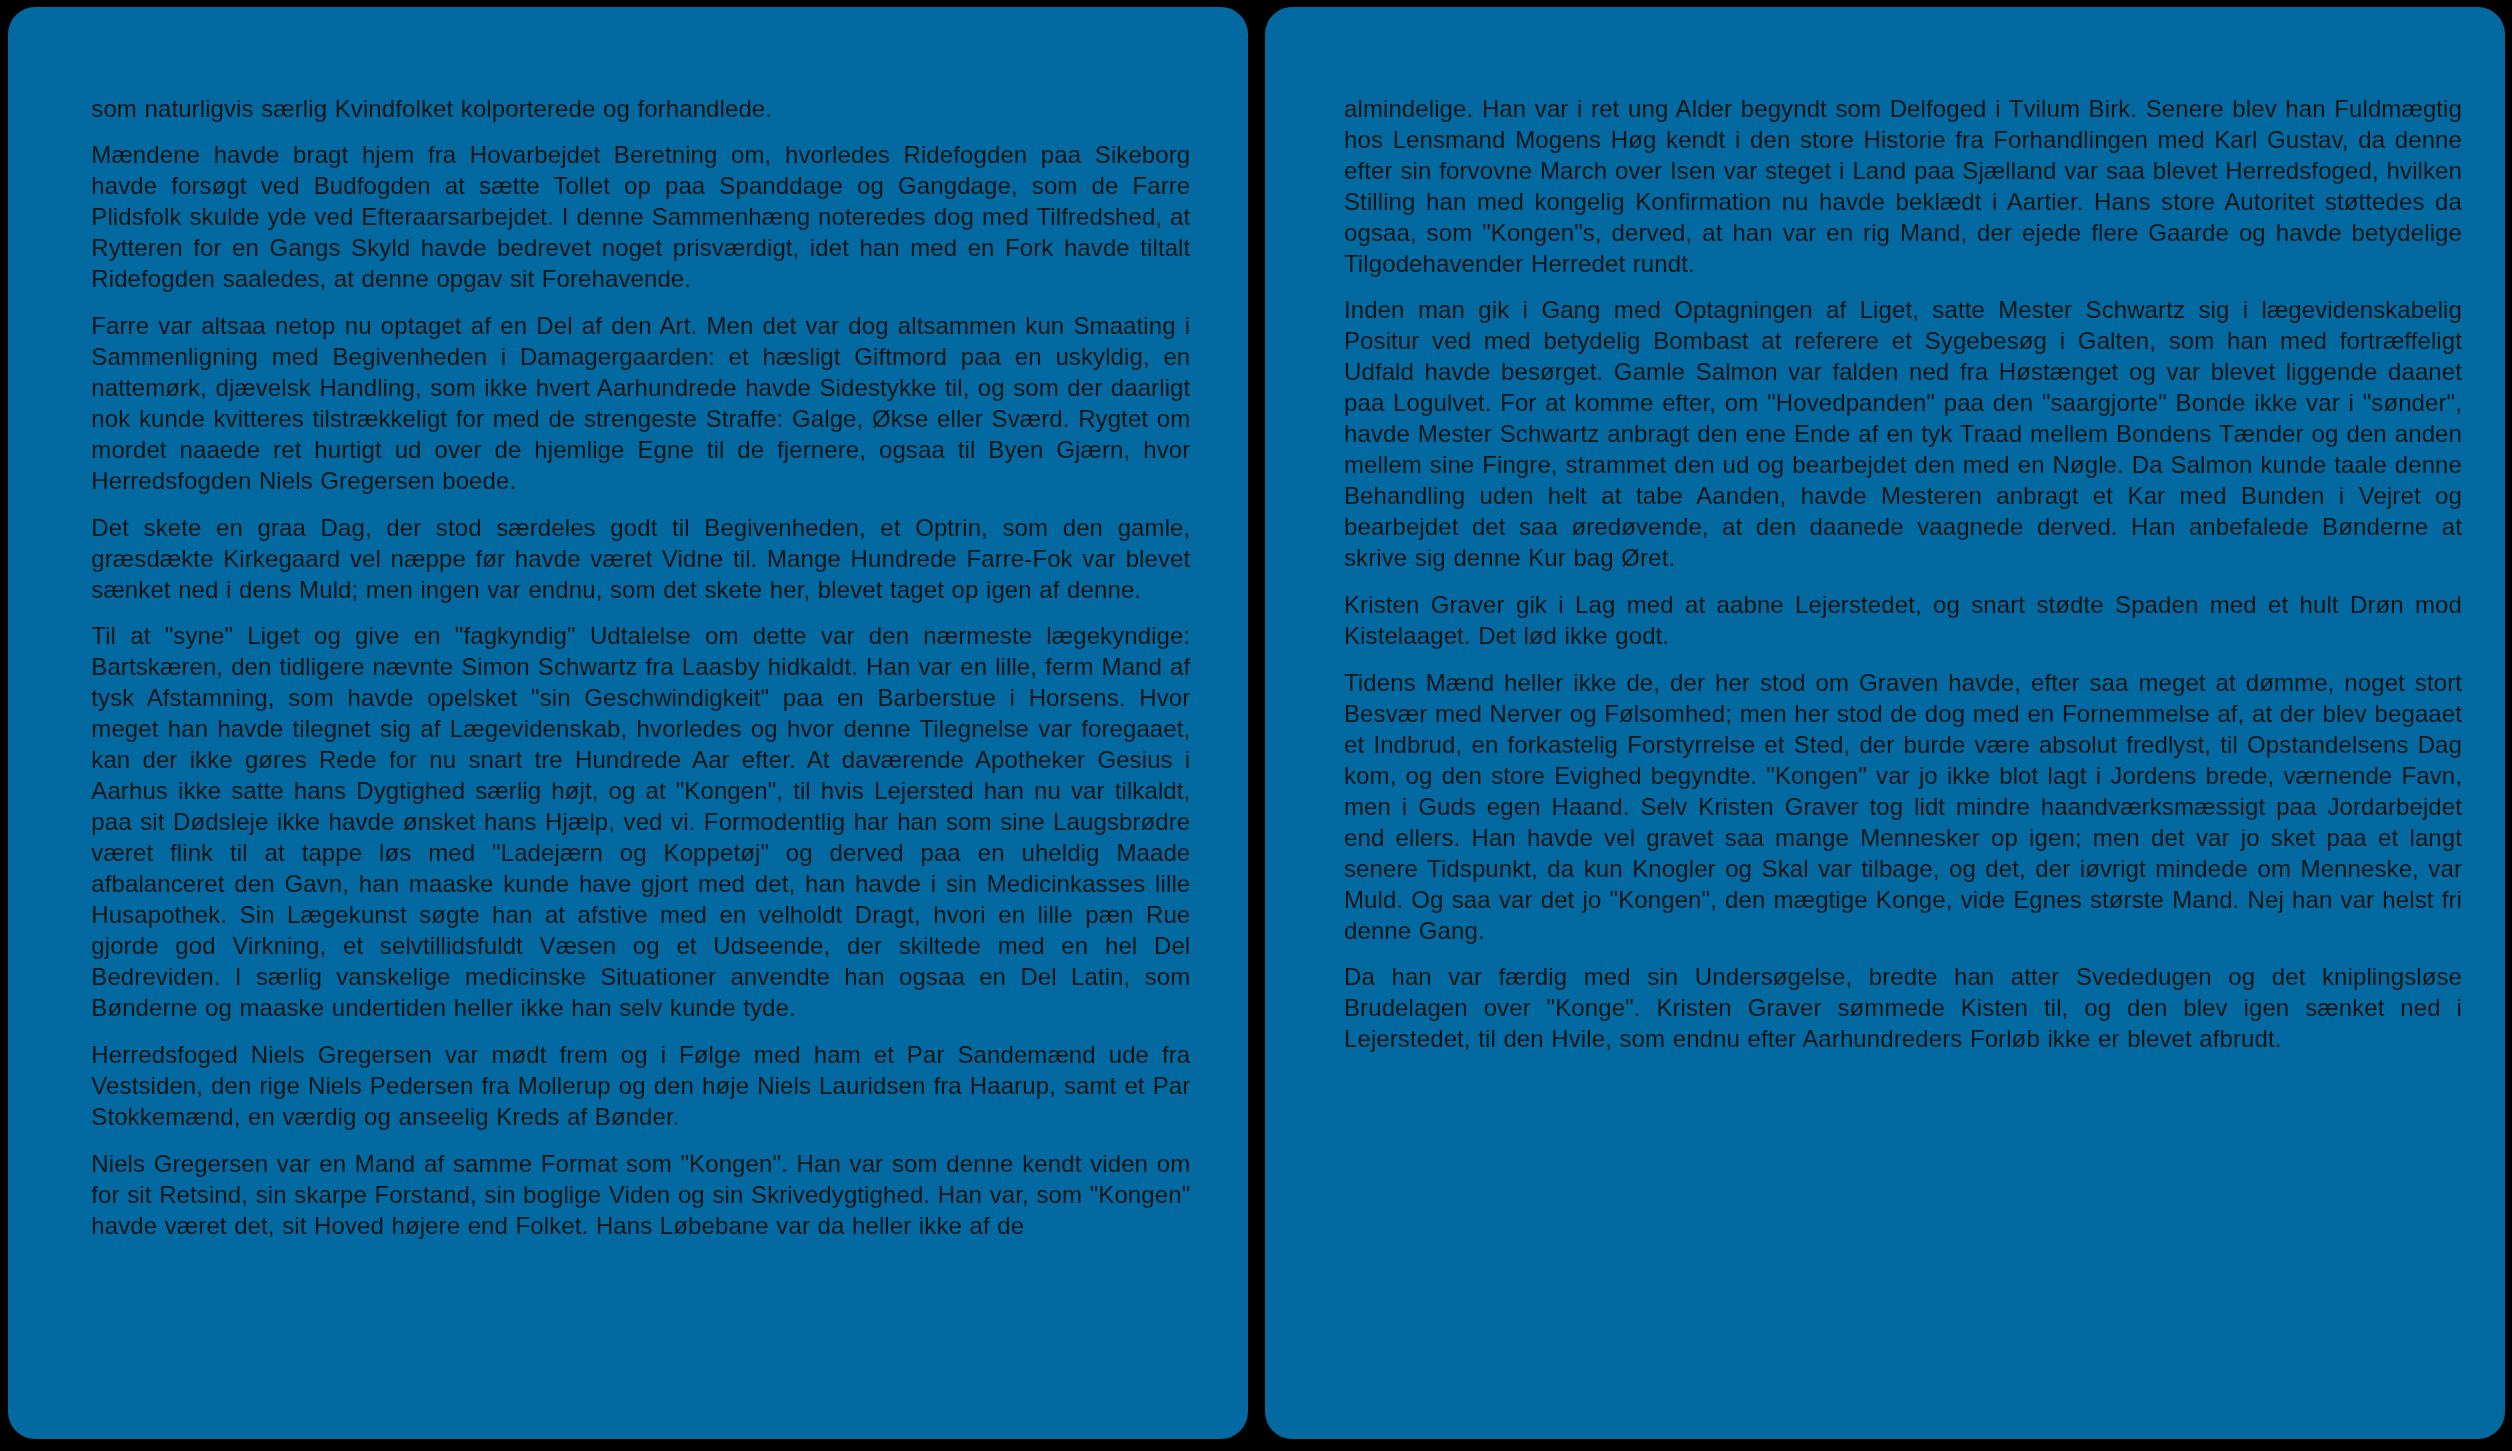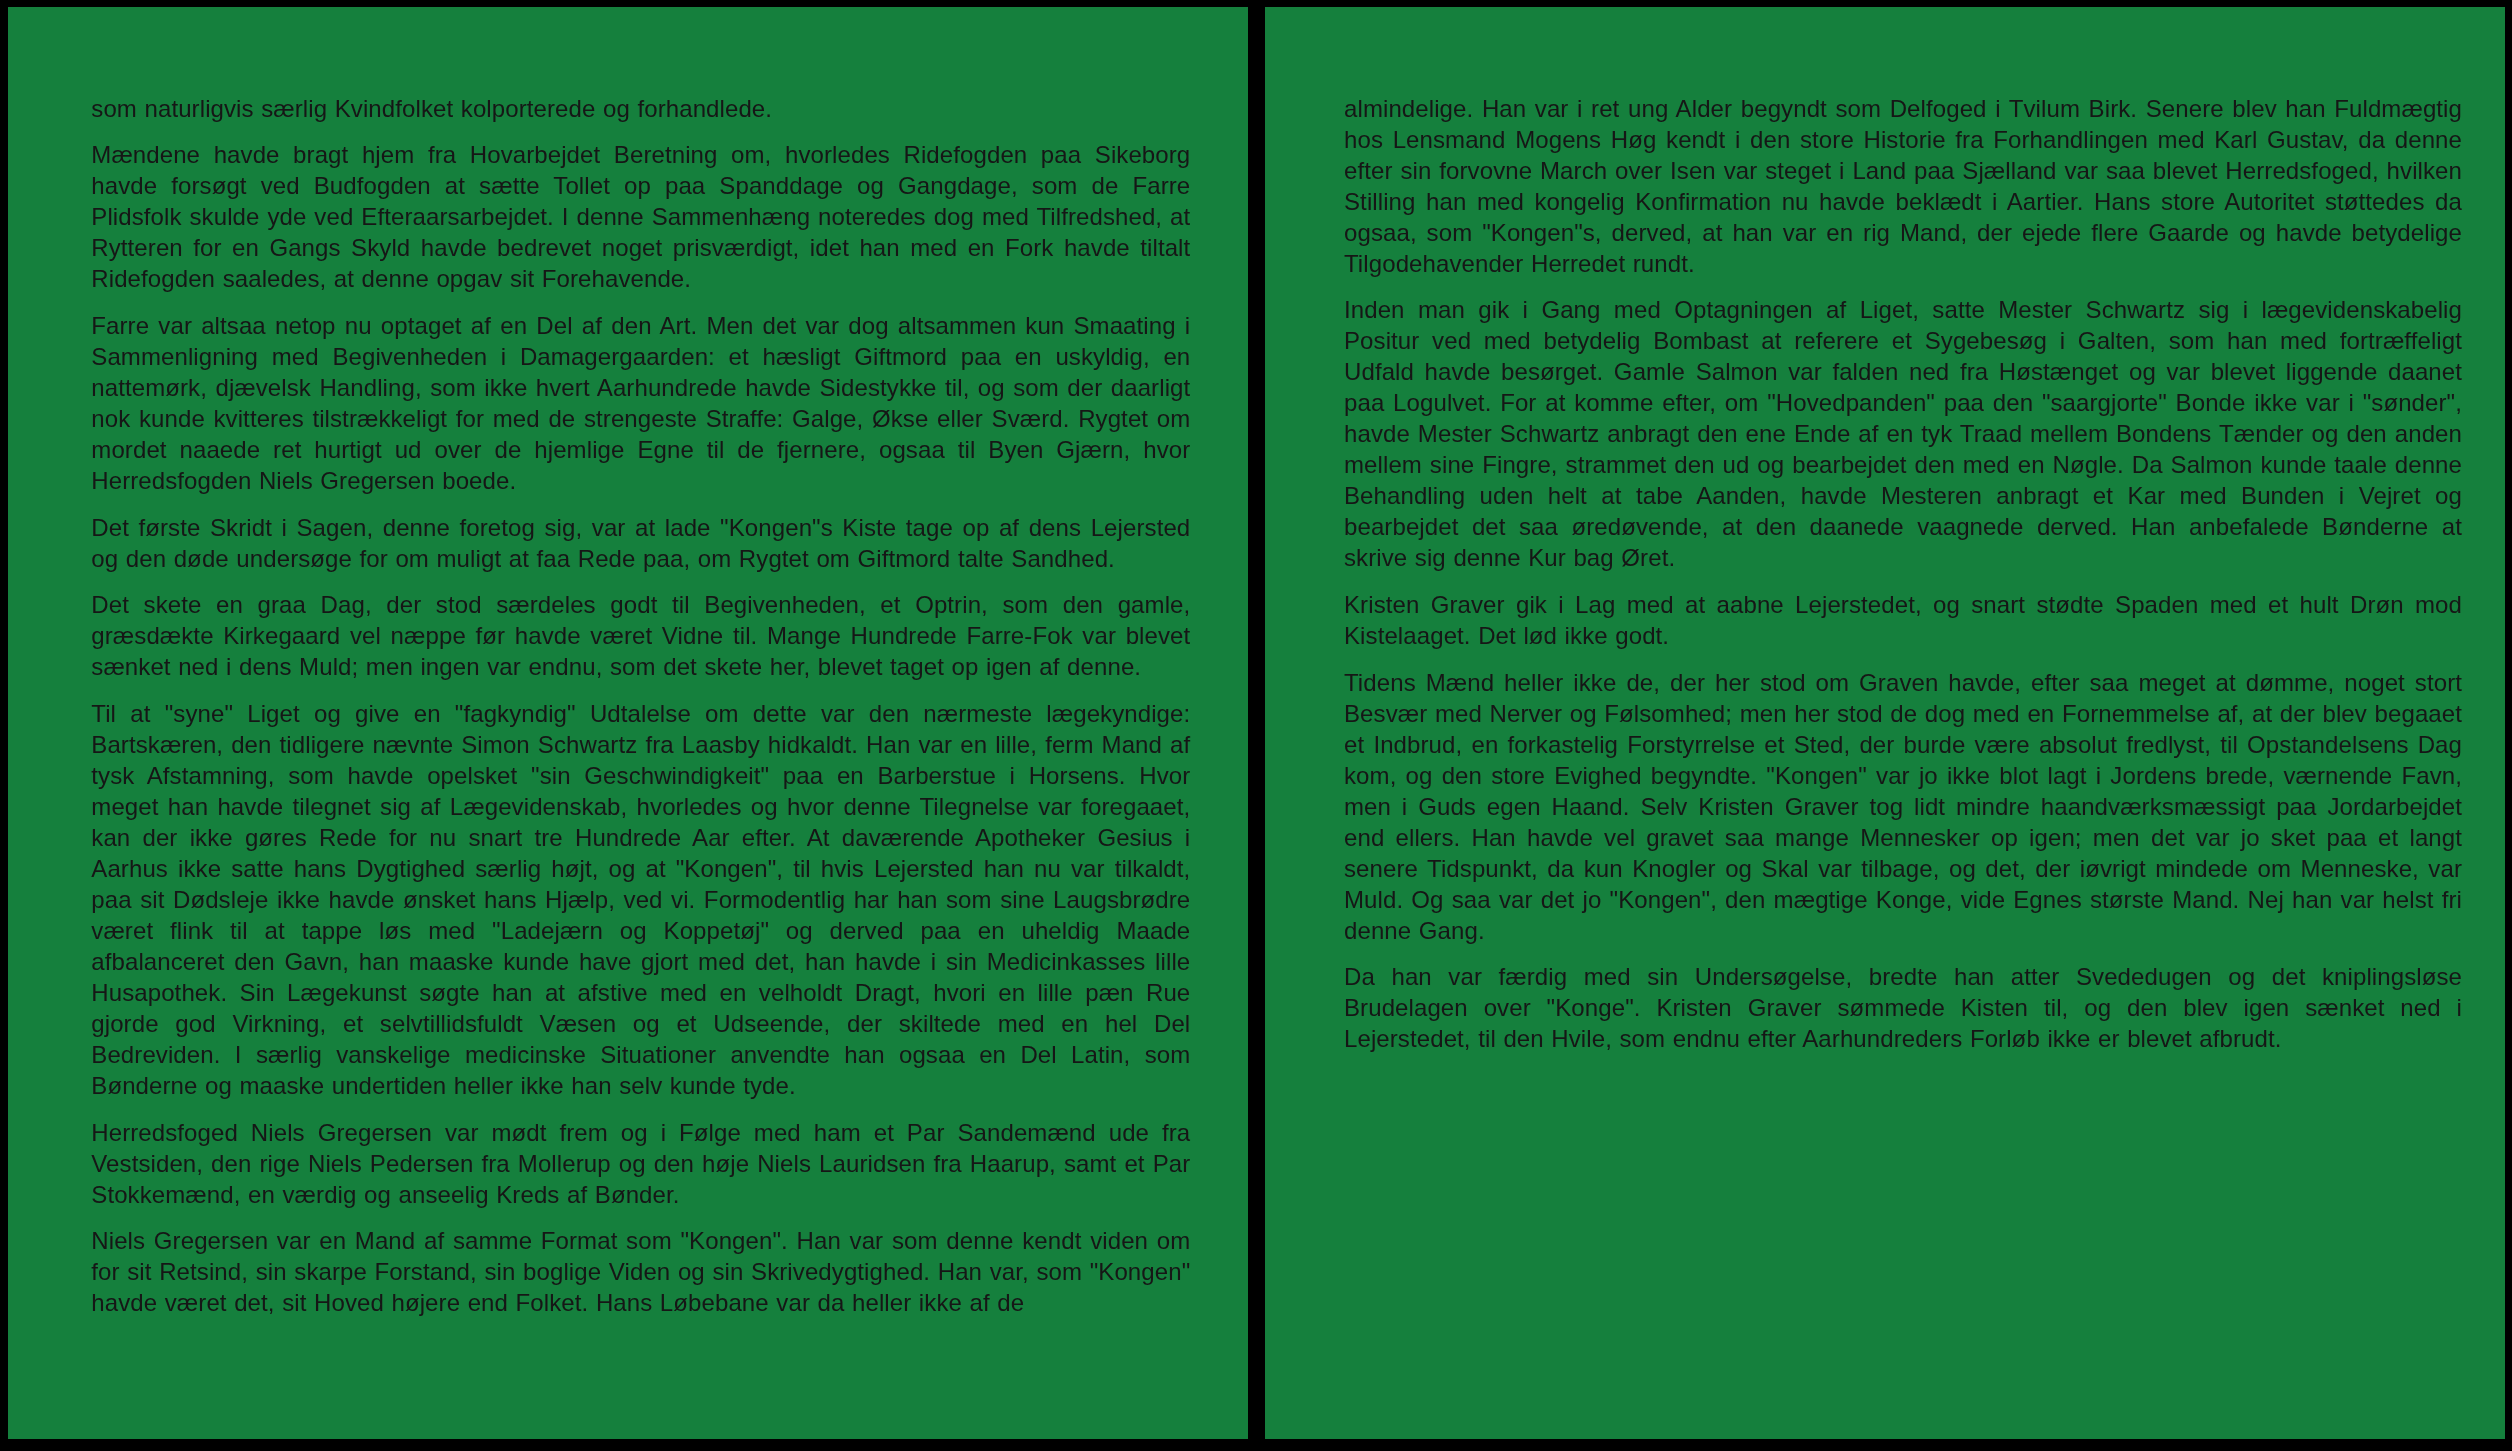--- a/index.html
+++ b/index.html
@@ -17,22 +17,23 @@
   .spread {
     position: absolute;
     inset: 0;
     background: #000000;
   }
   .page {
     position: absolute;
     top: 6.6px;
     height: 1432px;
     width: 1240px;
-    background: #15803d;
+    background: #0369a1;
     box-sizing: border-box;
+    border-radius: 27px;
   }
   .page-left  { left: 8.3px;  padding: 86px 58px 0 83px; }
   .page-right { left: 1265px; padding: 86px 43px 0 79px; }
   .page p {
     margin: 0 0 15.7px 0;
     font-size: 24px;
     line-height: 31px;
     color: #161616;
     text-align: justify;
     letter-spacing: 0.1px;
@@ -41,21 +42,20 @@
 </style>
 </head>
 <body>
 
 <div class="spread">
 
   <div class="page page-left">
     <p>som naturligvis særlig Kvindfolket kolporterede og forhandlede.</p>
     <p>Mændene havde bragt hjem fra Hovarbejdet Beretning om, hvorledes Ridefogden paa Sikeborg havde forsøgt ved Budfogden at sætte Tollet op paa Spanddage og Gangdage, som de Farre Plidsfolk skulde yde ved Efteraarsarbejdet. I denne Sammenhæng noteredes dog med Tilfredshed, at Rytteren for en Gangs Skyld havde bedrevet noget prisværdigt, idet han med en Fork havde tiltalt Ridefogden saaledes, at denne opgav sit Forehavende.</p>
     <p>Farre var altsaa netop nu optaget af en Del af den Art. Men det var dog altsammen kun Smaating i Sammenligning med Begivenheden i Damagergaarden: et hæsligt Giftmord paa en uskyldig, en nattemørk, djævelsk Handling, som ikke hvert Aarhundrede havde Sidestykke til, og som der daarligt nok kunde kvitteres tilstrækkeligt for med de strengeste Straffe: Galge, Økse eller Sværd. Rygtet om mordet naaede ret hurtigt ud over de hjemlige Egne til de fjernere, ogsaa til Byen Gjærn, hvor Herredsfogden Niels Gregersen boede.</p>
-    <p>Det første Skridt i Sagen, denne foretog sig, var at lade "Kongen"s Kiste tage op af dens Lejersted og den døde undersøge for om muligt at faa Rede paa, om Rygtet om Giftmord talte Sandhed.</p>
     <p>Det skete en graa Dag, der stod særdeles godt til Begivenheden, et Optrin, som den gamle, græsdækte Kirkegaard vel næppe før havde været Vidne til. Mange Hundrede Farre-Fok var blevet sænket ned i dens Muld; men ingen var endnu, som det skete her, blevet taget op igen af denne.</p>
     <p>Til at "syne" Liget og give en "fagkyndig" Udtalelse om dette var den nærmeste lægekyndige: Bartskæren, den tidligere nævnte Simon Schwartz fra Laasby hidkaldt. Han var en lille, ferm Mand af tysk Afstamning, som havde opelsket "sin Geschwindigkeit" paa en Barberstue i Horsens. Hvor meget han havde tilegnet sig af Lægevidenskab, hvorledes og hvor denne Tilegnelse var foregaaet, kan der ikke gøres Rede for nu snart tre Hundrede Aar efter. At daværende Apotheker Gesius i Aarhus ikke satte hans Dygtighed særlig højt, og at "Kongen", til hvis Lejersted han nu var tilkaldt, paa sit Dødsleje ikke havde ønsket hans Hjælp, ved vi. Formodentlig har han som sine Laugsbrødre været flink til at tappe løs med "Ladejærn og Koppetøj" og derved paa en uheldig Maade afbalanceret den Gavn, han maaske kunde have gjort med det, han havde i sin Medicinkasses lille Husapothek. Sin Lægekunst søgte han at afstive med en velholdt Dragt, hvori en lille pæn Rue gjorde god Virkning, et selvtillidsfuldt Væsen og et Udseende, der skiltede med en hel Del Bedreviden. I særlig vanskelige medicinske Situationer anvendte han ogsaa en Del Latin, som Bønderne og maaske undertiden heller ikke han selv kunde tyde.</p>
     <p>Herredsfoged Niels Gregersen var mødt frem og i Følge med ham et Par Sandemænd ude fra Vestsiden, den rige Niels Pedersen fra Mollerup og den høje Niels Lauridsen fra Haarup, samt et Par Stokkemænd, en værdig og anseelig Kreds af Bønder.</p>
     <p>Niels Gregersen var en Mand af samme Format som "Kongen". Han var som denne kendt viden om for sit Retsind, sin skarpe Forstand, sin boglige Viden og sin Skrivedygtighed. Han var, som "Kongen" havde været det, sit Hoved højere end Folket. Hans Løbebane var da heller ikke af de</p>
   </div>
 
   <div class="page page-right">
     <p>almindelige. Han var i ret ung Alder begyndt som Delfoged i Tvilum Birk. Senere blev han Fuldmægtig hos Lensmand Mogens Høg kendt i den store Historie fra Forhandlingen med Karl Gustav, da denne efter sin forvovne March over Isen var steget i Land paa Sjælland var saa blevet Herredsfoged, hvilken Stilling han med kongelig Konfirmation nu havde beklædt i Aartier. Hans store Autoritet støttedes da ogsaa, som "Kongen"s, derved, at han var en rig Mand, der ejede flere Gaarde og havde betydelige Tilgodehavender Herredet rundt.</p>
     <p>Inden man gik i Gang med Optagningen af Liget, satte Mester Schwartz sig i lægevidenskabelig Positur ved med betydelig Bombast at referere et Sygebesøg i Galten, som han med fortræffeligt Udfald havde besørget. Gamle Salmon var falden ned fra Høstænget og var blevet liggende daanet paa Logulvet. For at komme efter, om "Hovedpanden" paa den "saargjorte" Bonde ikke var i "sønder", havde Mester Schwartz anbragt den ene Ende af en tyk Traad mellem Bondens Tænder og den anden mellem sine Fingre, strammet den ud og bearbejdet den med en Nøgle. Da Salmon kunde taale denne Behandling uden helt at tabe Aanden, havde Mesteren anbragt et Kar med Bunden i Vejret og bearbejdet det saa øredøvende, at den daanede vaagnede derved. Han anbefalede Bønderne at skrive sig denne Kur bag Øret.</p>
     <p>Kristen Graver gik i Lag med at aabne Lejerstedet, og snart stødte Spaden med et hult Drøn mod Kistelaaget. Det lød ikke godt.</p>

